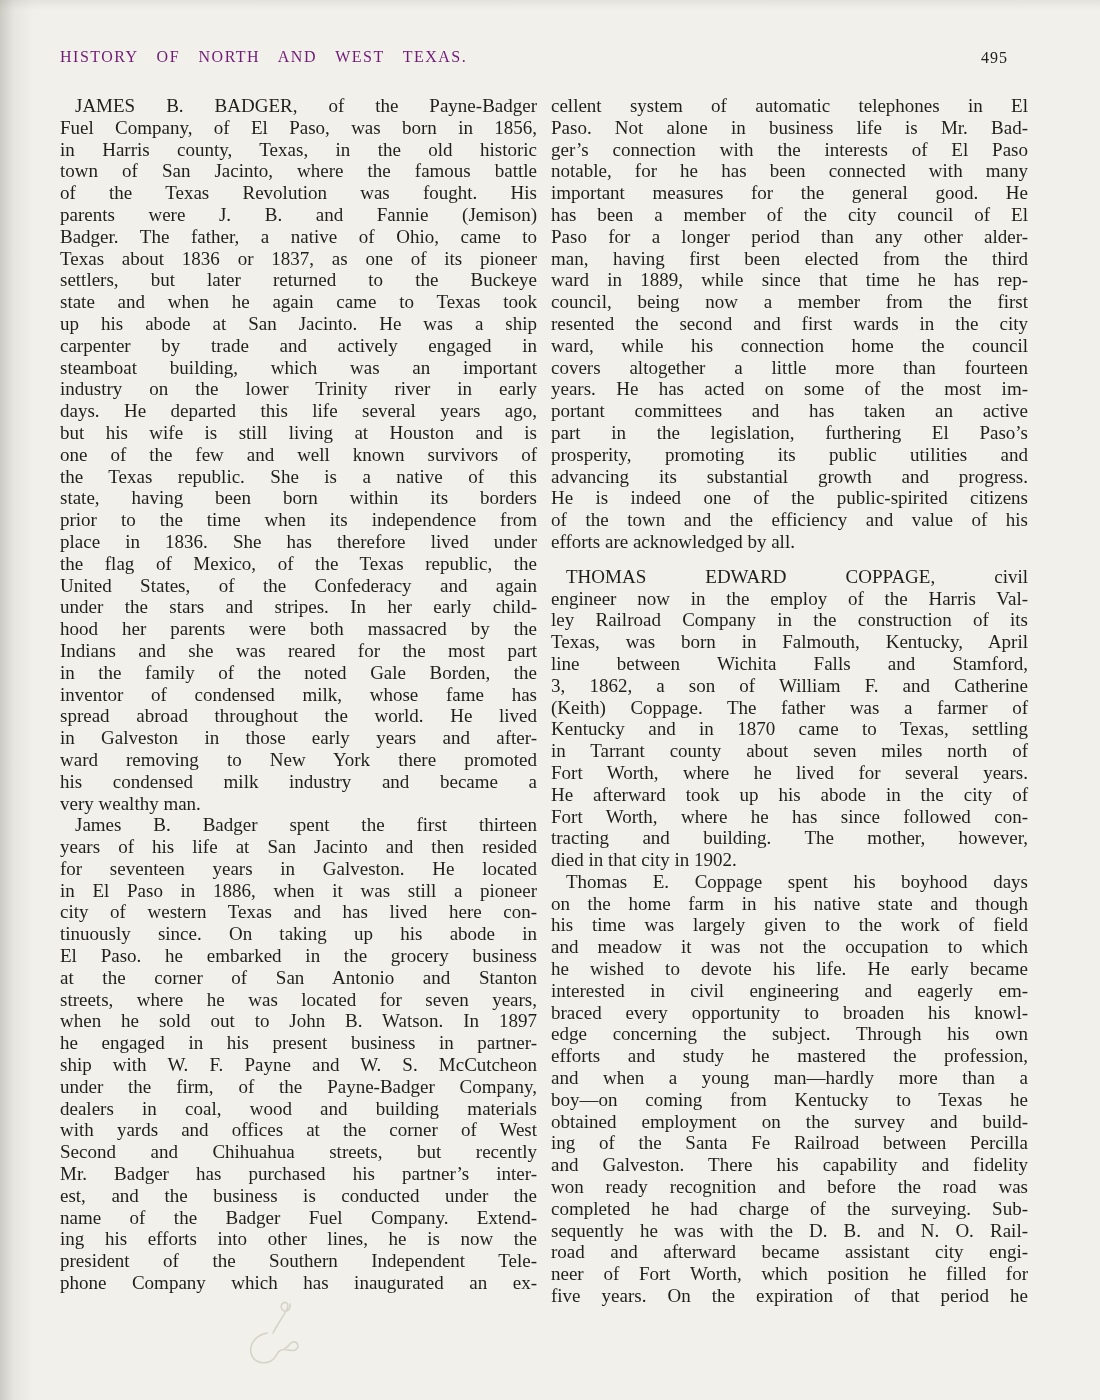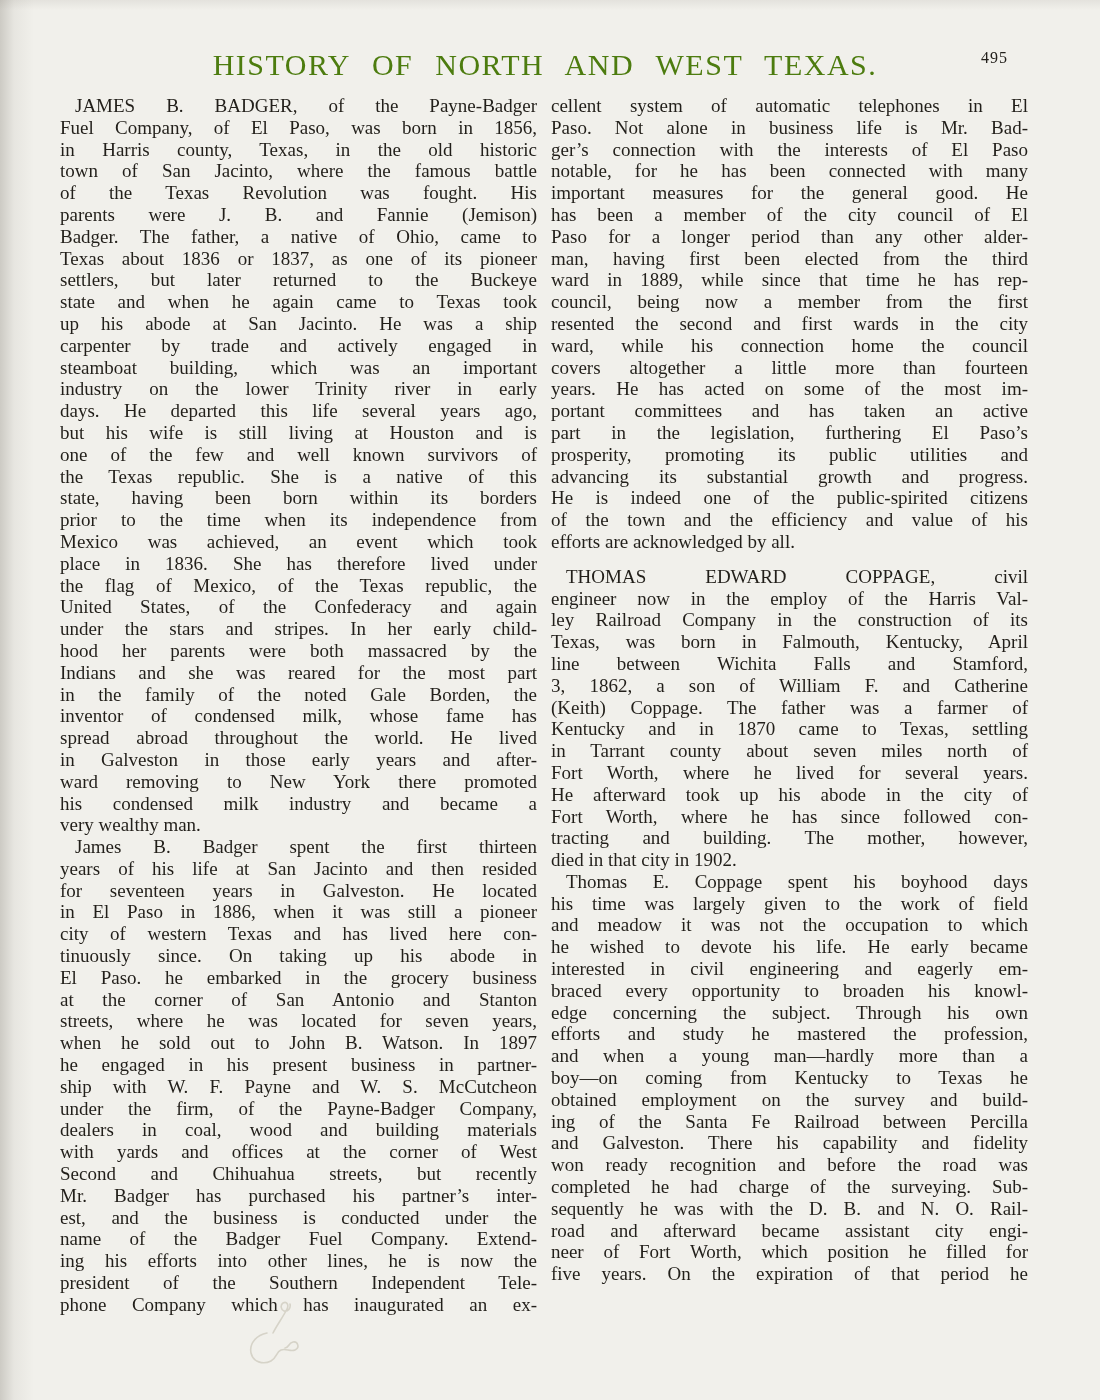--- a/index.html
+++ b/index.html
@@ -27,25 +27,25 @@
     position:absolute;left:0;right:0;top:0;height:10px;
     background:linear-gradient(180deg, rgba(110,105,95,0.10), rgba(110,105,95,0));
     pointer-events:none;
   }
   .header{
     position:absolute;
     top:48px;left:60px;right:70px;
     height:30px;
   }
   .title{
-    text-align:center;
-    font-size:30px;
+    text-align:left;
+    font-size:16px;
     letter-spacing:1.5px;
     word-spacing:13px;
-    color:#4d7c0f;
+    color:#701a75;
   }
   .pagenum{
     position:absolute;
     right:22px;top:1px;
     font-size:16px;
     letter-spacing:1px;
     color:#23201b;
   }
   .cols{
     position:absolute;
@@ -99,21 +99,20 @@
           <div class="line jl">up his abode at San Jacinto. He was a ship</div>
           <div class="line jl">carpenter by trade and actively engaged in</div>
           <div class="line jl">steamboat building, which was an important</div>
           <div class="line jl">industry on the lower Trinity river in early</div>
           <div class="line jl">days. He departed this life several years ago,</div>
           <div class="line jl">but his wife is still living at Houston and is</div>
           <div class="line jl">one of the few and well known survivors of</div>
           <div class="line jl">the Texas republic. She is a native of this</div>
           <div class="line jl">state, having been born within its borders</div>
           <div class="line jl">prior to the time when its independence from</div>
-          <div class="line jl">Mexico was achieved, an event which took</div>
           <div class="line jl">place in 1836. She has therefore lived under</div>
           <div class="line jl">the flag of Mexico, of the Texas republic, the</div>
           <div class="line jl">United States, of the Confederacy and again</div>
           <div class="line jl">under the stars and stripes. In her early child-</div>
           <div class="line jl">hood her parents were both massacred by the</div>
           <div class="line jl">Indians and she was reared for the most part</div>
           <div class="line jl">in the family of the noted Gale Borden, the</div>
           <div class="line jl">inventor of condensed milk, whose fame has</div>
           <div class="line jl">spread abroad throughout the world. He lived</div>
           <div class="line jl">in Galveston in those early years and after-</div>
@@ -181,20 +180,21 @@
           <div class="line jl">Kentucky and in 1870 came to Texas, settling</div>
           <div class="line jl">in Tarrant county about seven miles north of</div>
           <div class="line jl">Fort Worth, where he lived for several years.</div>
           <div class="line jl">He afterward took up his abode in the city of</div>
           <div class="line jl">Fort Worth, where he has since followed con-</div>
           <div class="line jl">tracting and building. The mother, however,</div>
           <div class="line">died in that city in 1902.</div>
         </div>
         <div class="para">
           <div class="line jl ind">Thomas E. Coppage spent his boyhood days</div>
+          <div class="line jl">on the home farm in his native state and though</div>
           <div class="line jl">his time was largely given to the work of field</div>
           <div class="line jl">and meadow it was not the occupation to which</div>
           <div class="line jl">he wished to devote his life. He early became</div>
           <div class="line jl">interested in civil engineering and eagerly em-</div>
           <div class="line jl">braced every opportunity to broaden his knowl-</div>
           <div class="line jl">edge concerning the subject. Through his own</div>
           <div class="line jl">efforts and study he mastered the profession,</div>
           <div class="line jl">and when a young man—hardly more than a</div>
           <div class="line jl">boy—on coming from Kentucky to Texas he</div>
           <div class="line jl">obtained employment on the survey and build-</div>

